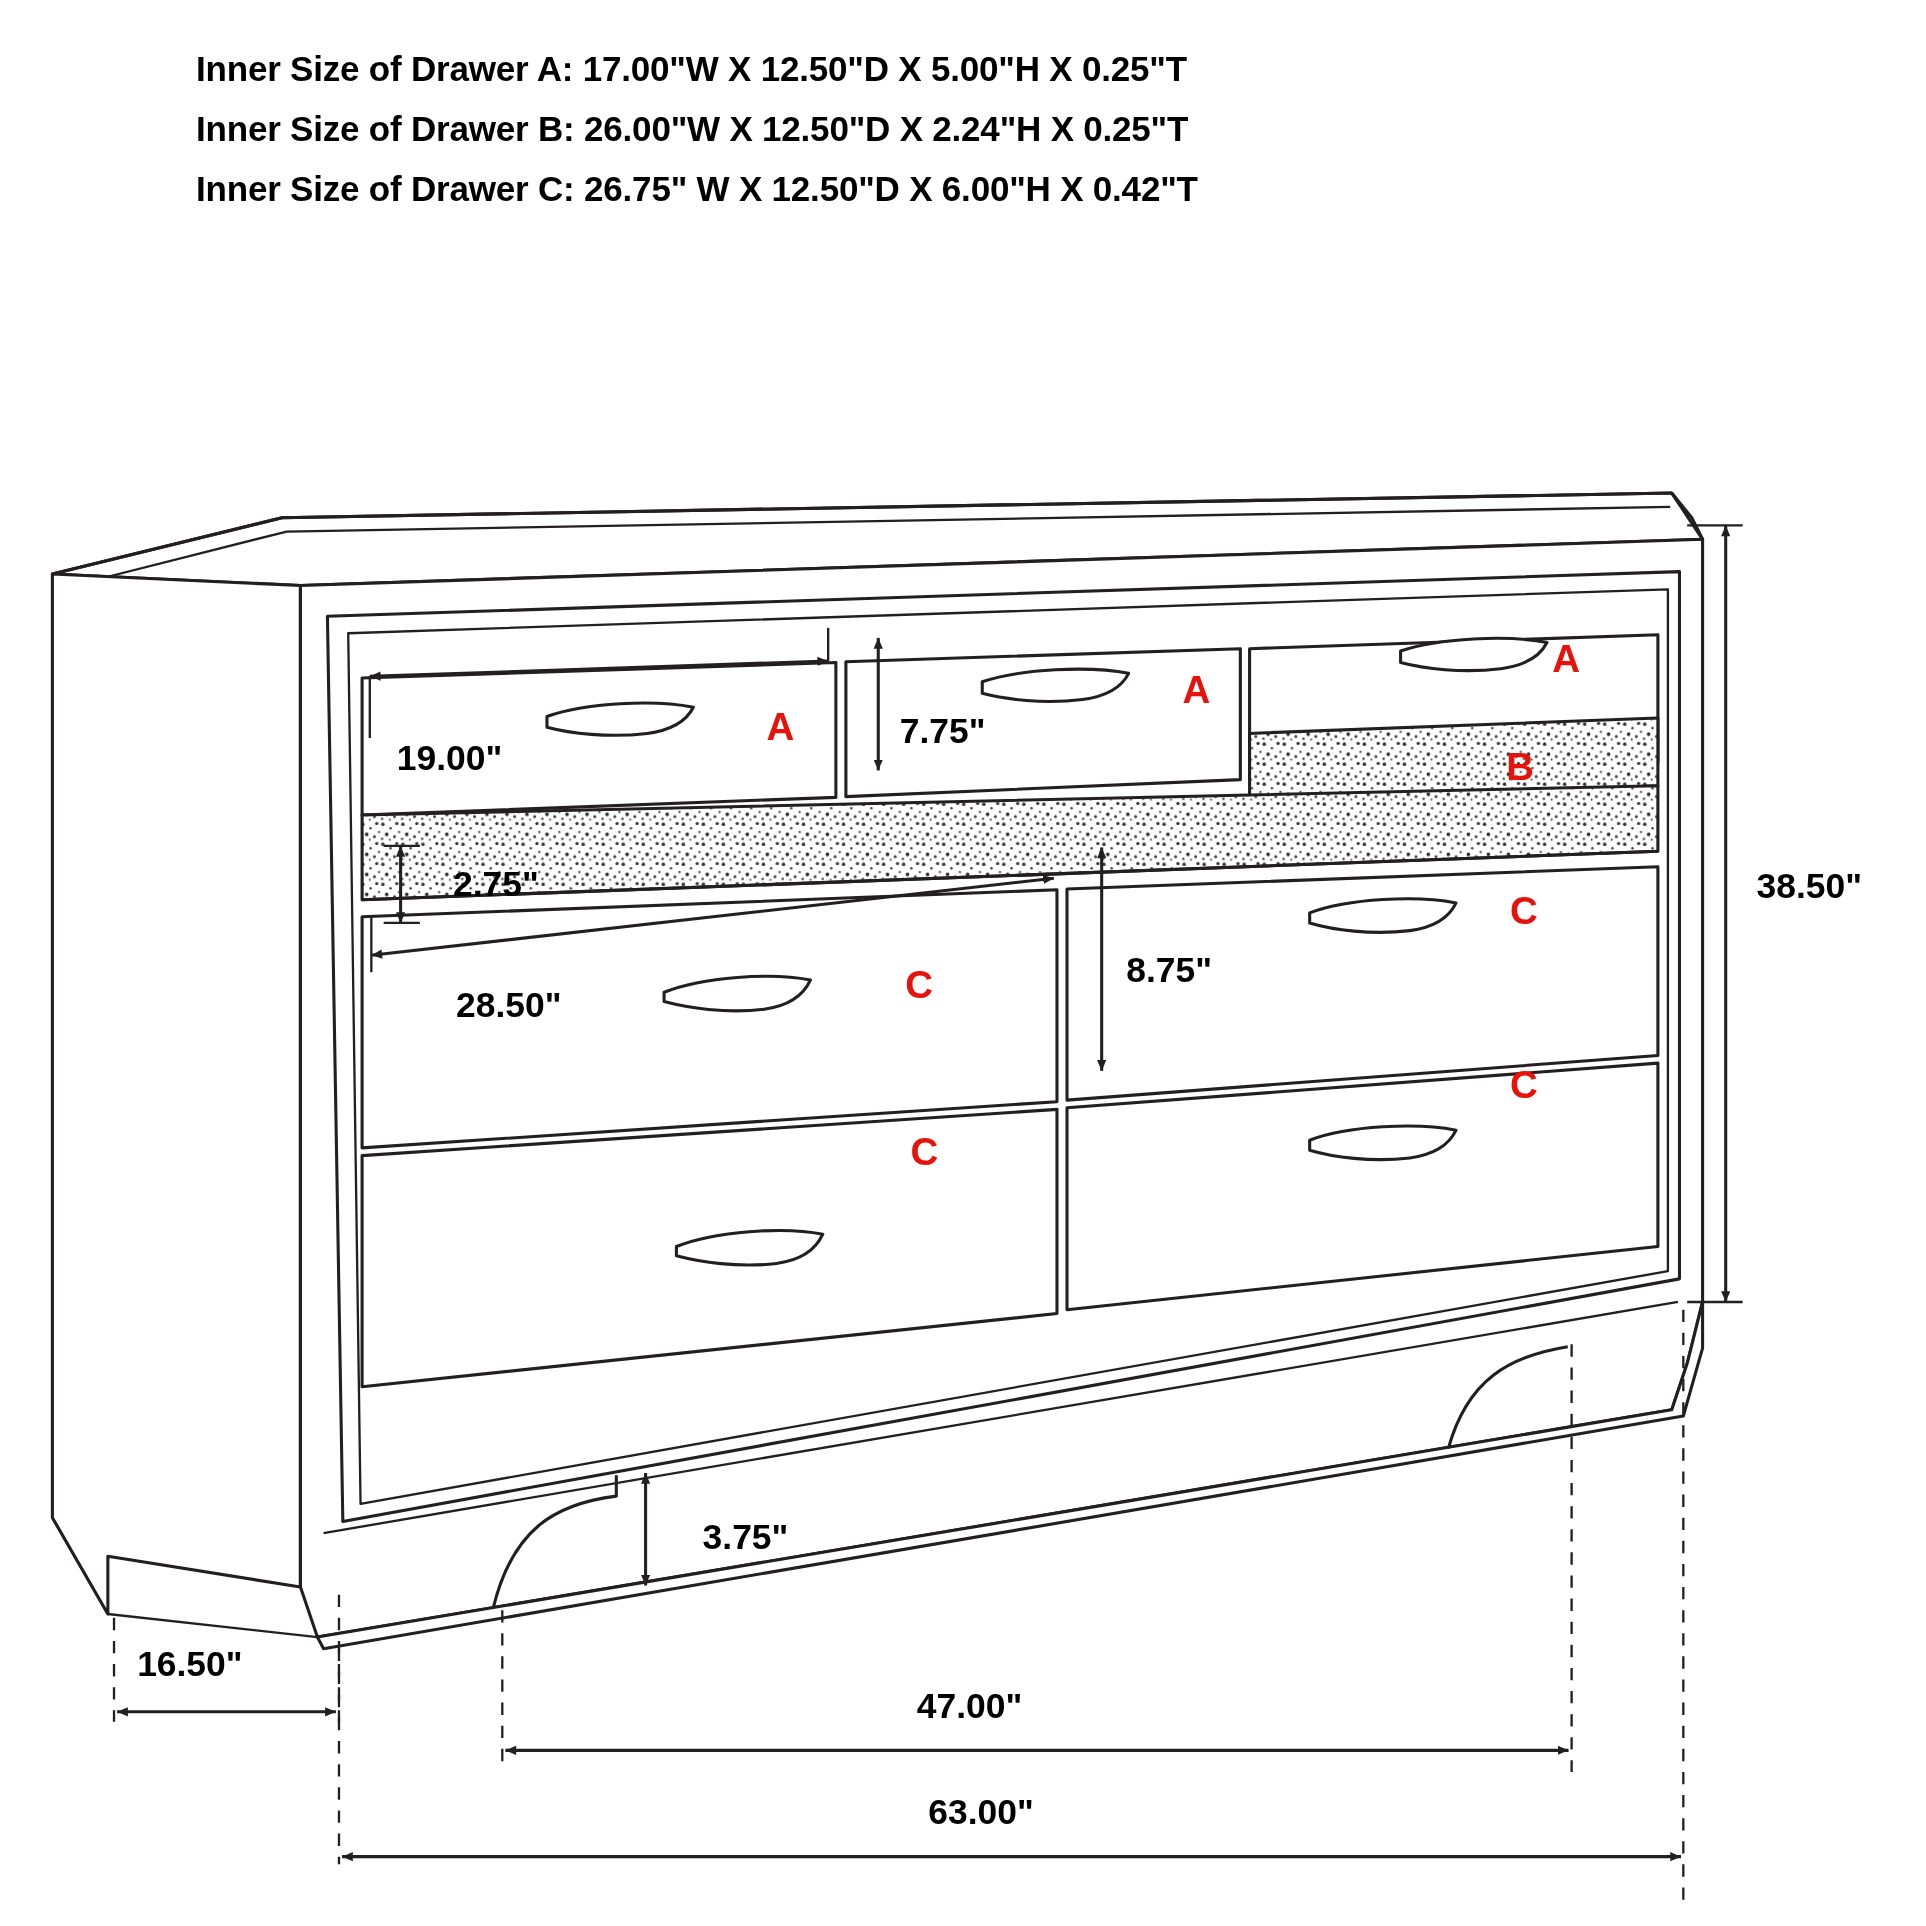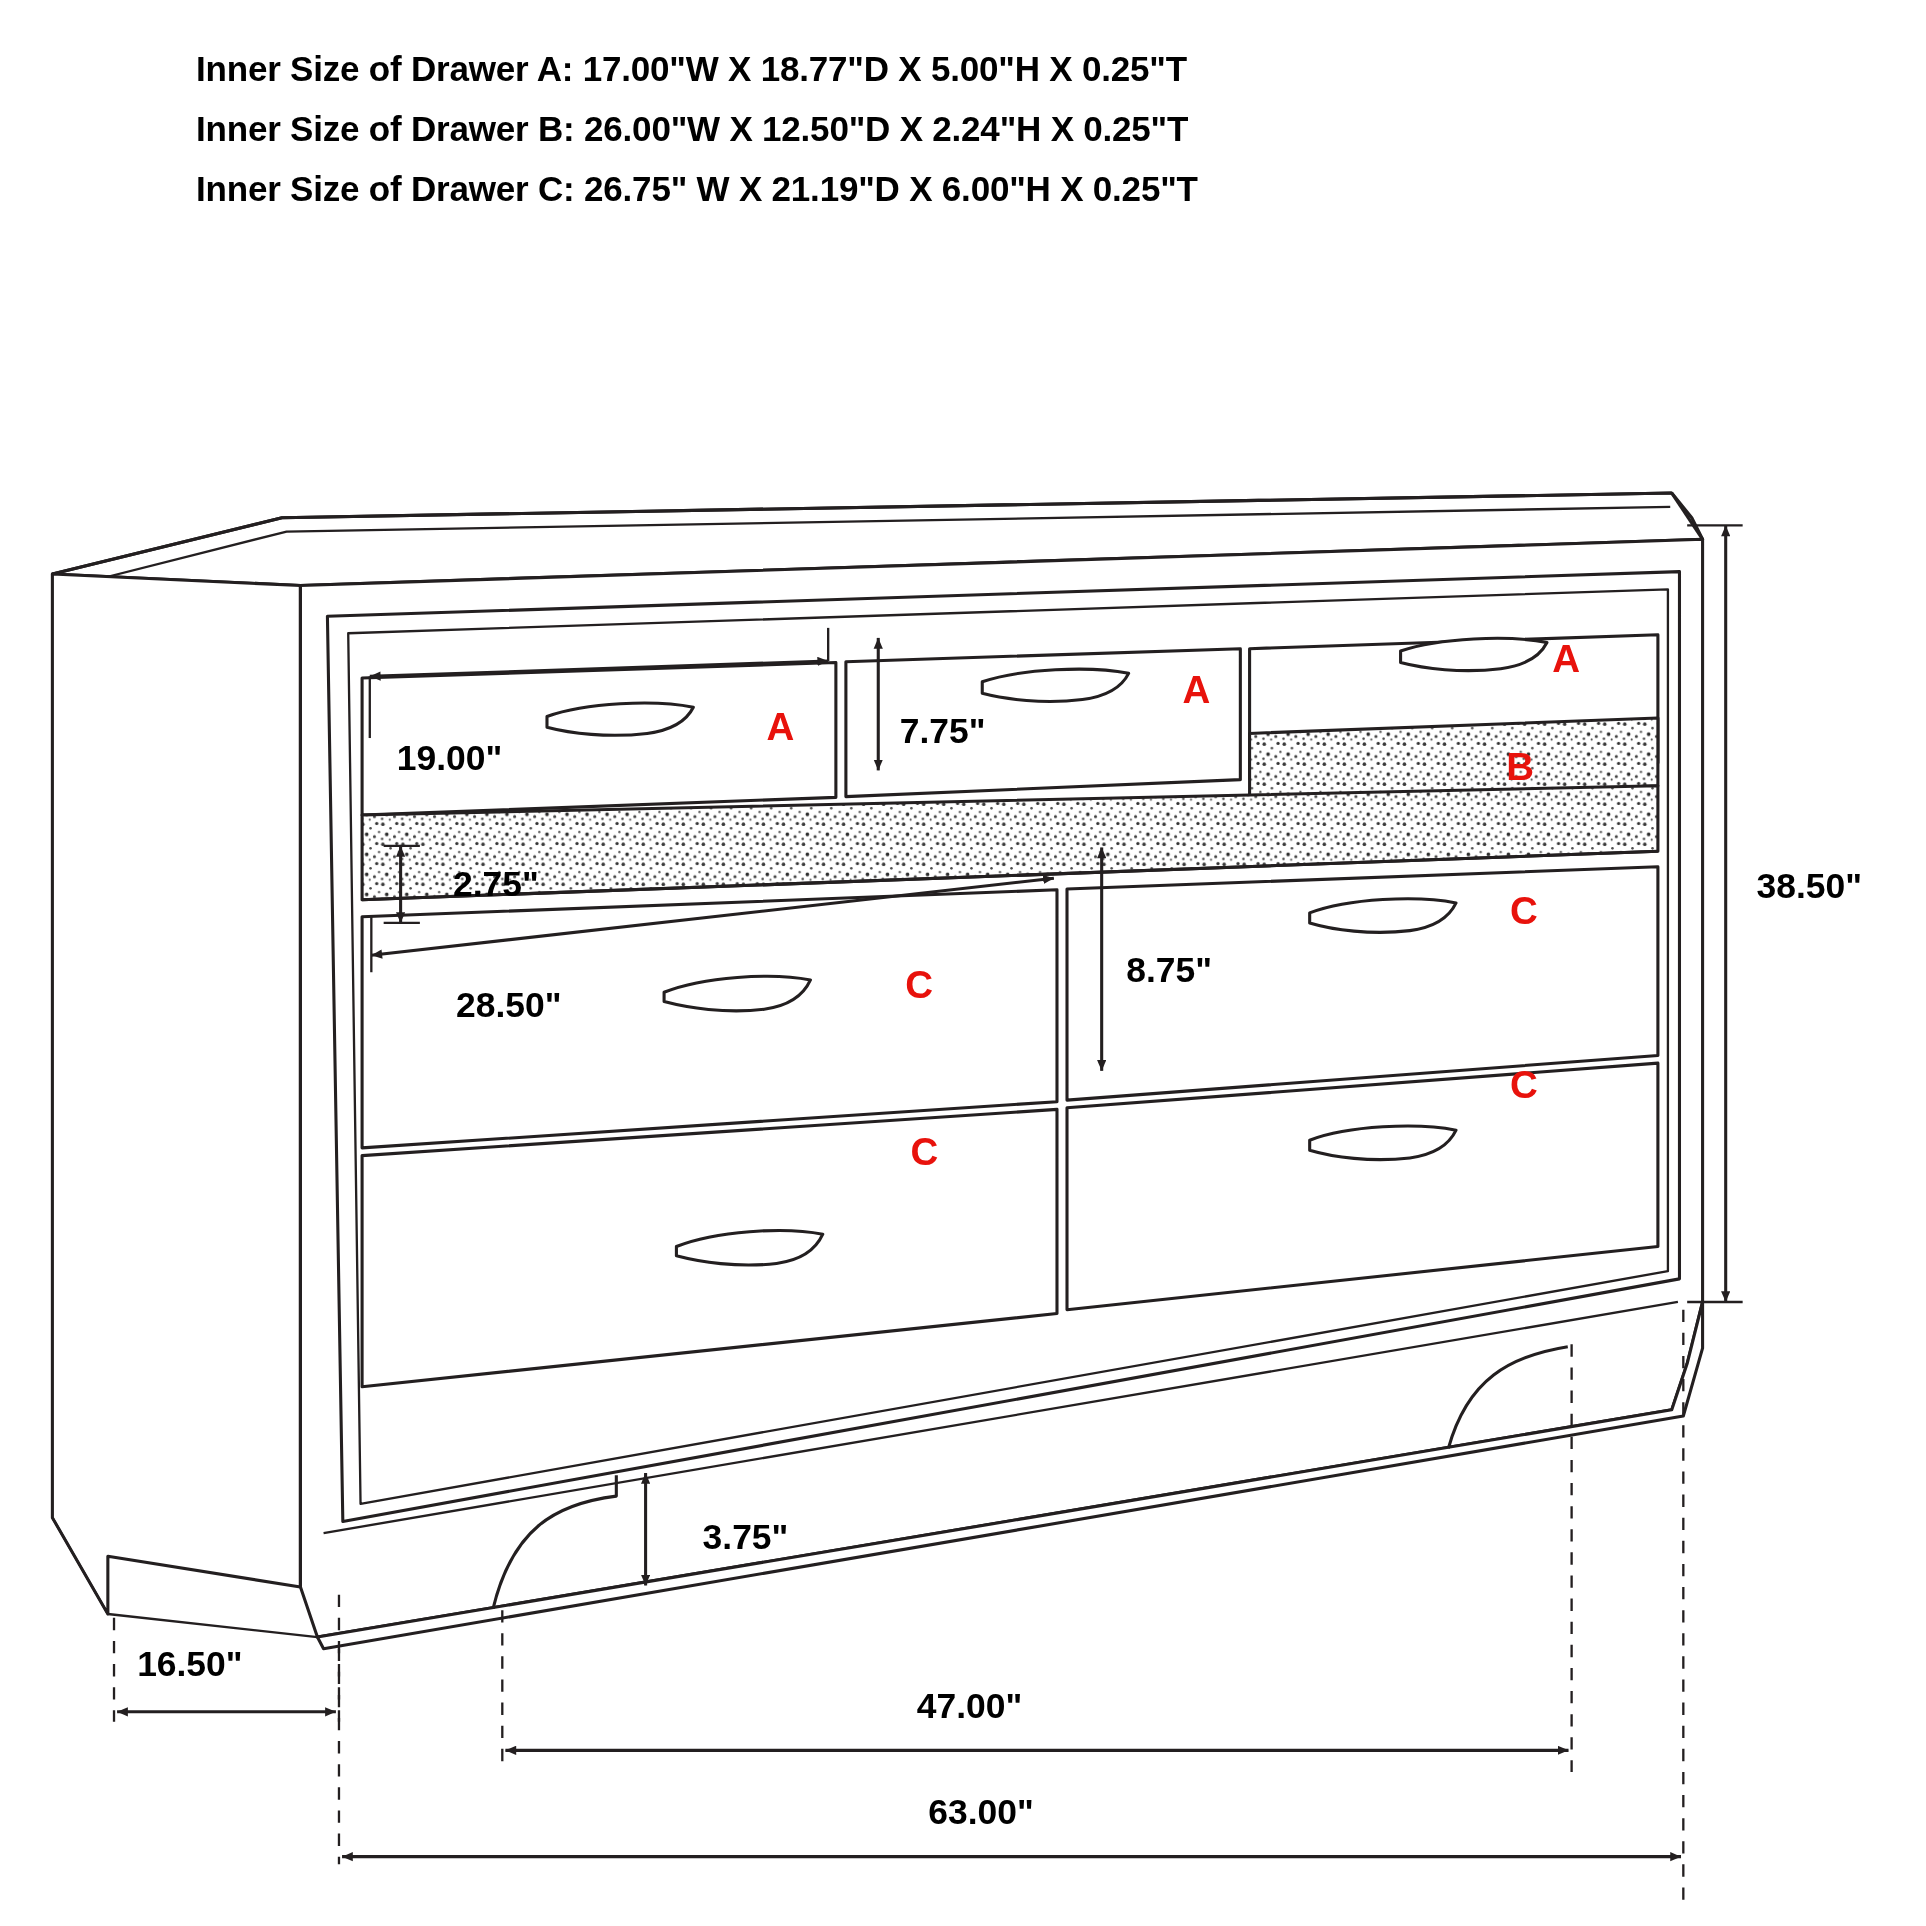--- a/index.html
+++ b/index.html
@@ -53,23 +53,23 @@
     font-weight: bold;
     fill: #e8120c;
   }
 </style>
 </head>
 <body>
 
 <div id="stage">
 
   <div class="spec-block">
-    <div class="spec-line">Inner Size of Drawer A: 17.00"W X 18.77"D X 5.00"H X 0.25"T</div>
+    <div class="spec-line">Inner Size of Drawer A: 17.00"W X 12.50"D X 5.00"H X 0.25"T</div>
     <div class="spec-line">Inner Size of Drawer B: 26.00"W X 12.50"D X 2.24"H X 0.25"T</div>
-    <div class="spec-line">Inner Size of Drawer C: 26.75" W X 21.19"D X 6.00"H X 0.25"T</div>
+    <div class="spec-line">Inner Size of Drawer C: 26.75" W X 12.50"D X 6.00"H X 0.42"T</div>
   </div>
 
   <div class="svg-wrap">
     <svg viewBox="0 0 2500 2500" width="1926" height="1926">
       <defs>
         <marker id="arrowEnd" markerWidth="18" markerHeight="18" refX="14" refY="6" orient="auto" markerUnits="userSpaceOnUse">
           <path d="M0,0 L14,6 L0,12 z" fill="#231f20"></path>
         </marker>
         <marker id="arrowStart" markerWidth="18" markerHeight="18" refX="0" refY="6" orient="auto" markerUnits="userSpaceOnUse">
           <path d="M14,0 L0,6 L14,12 z" fill="#231f20"></path>

